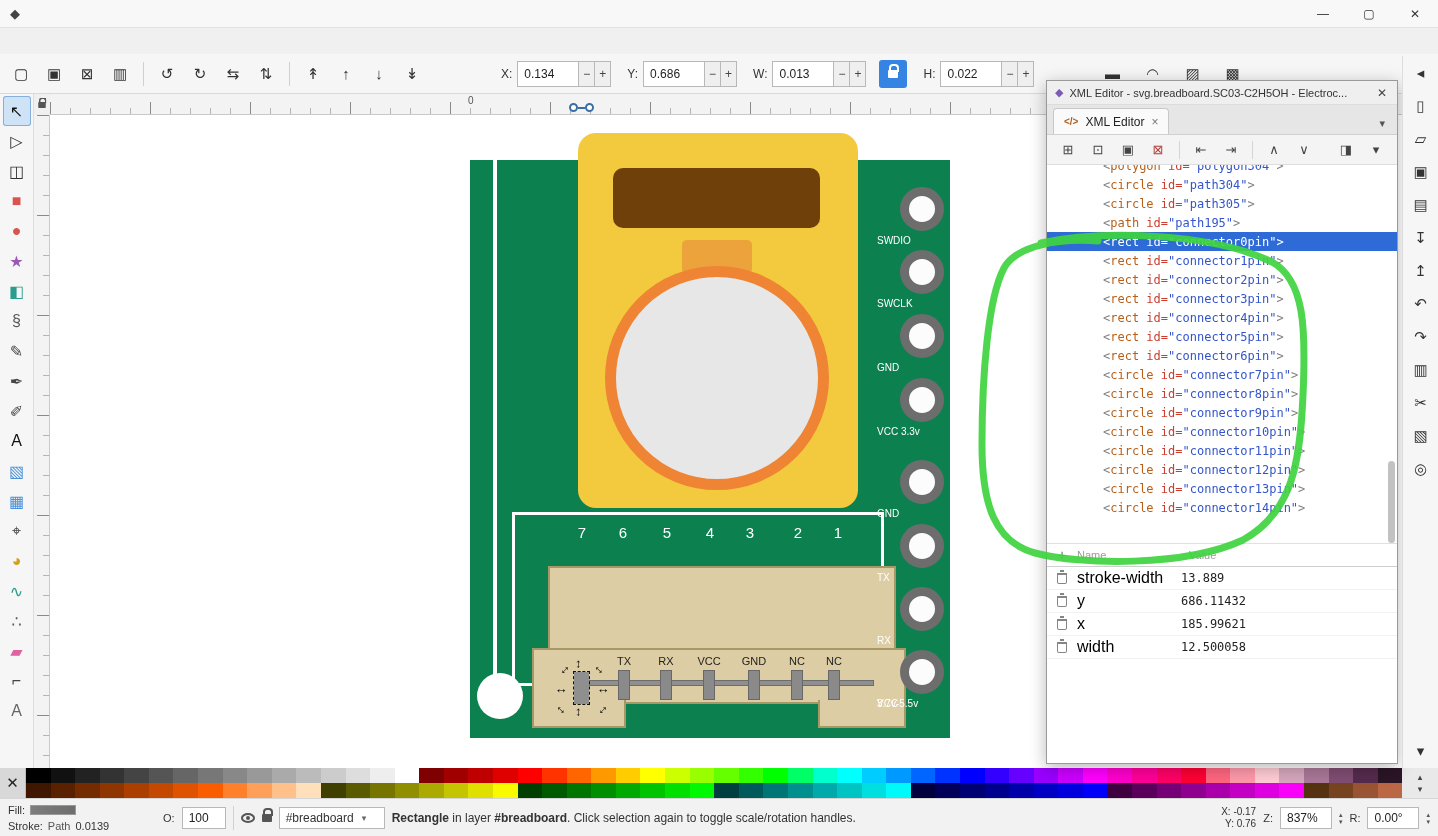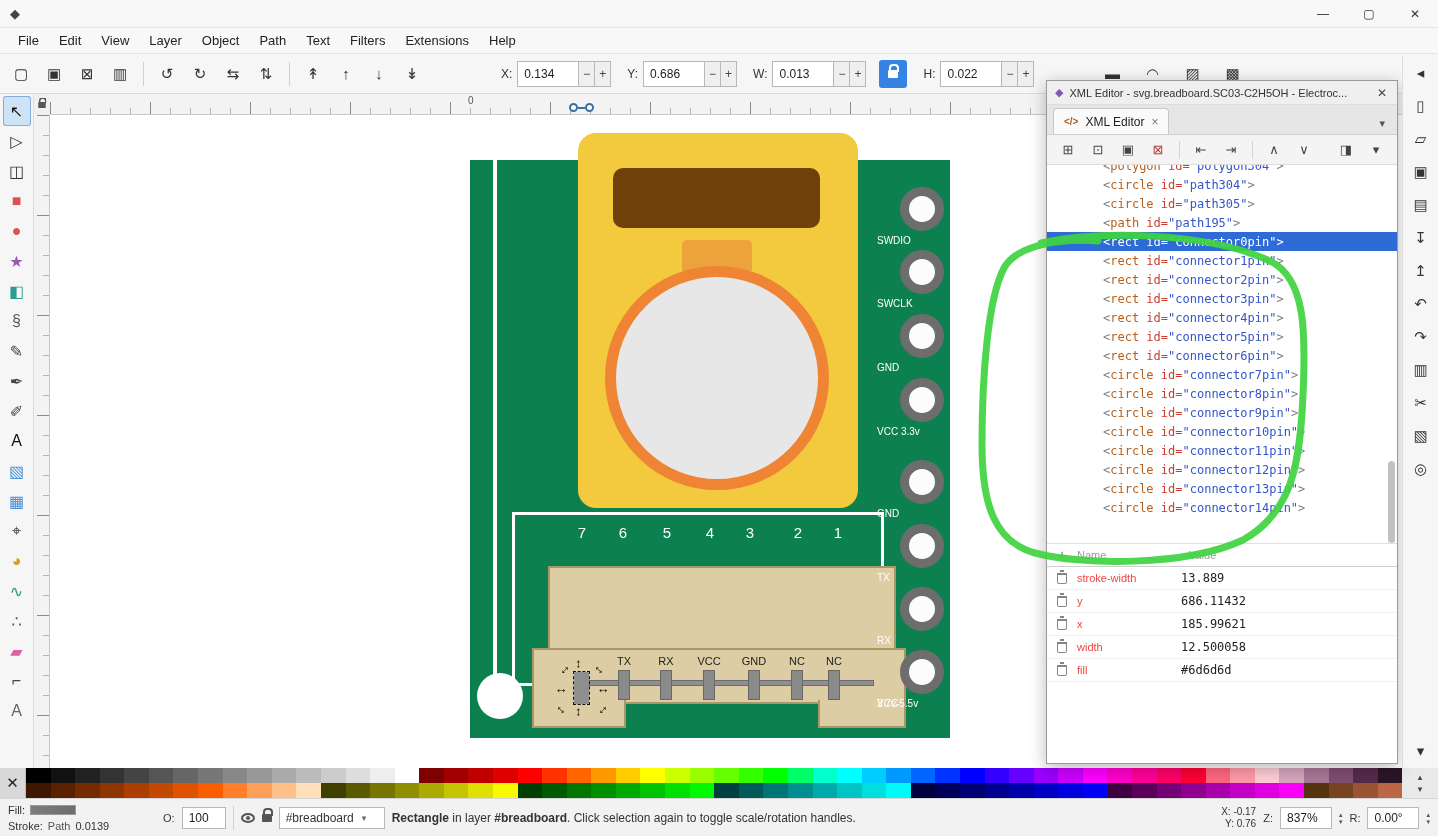--- a/index.html
+++ b/index.html
@@ -120,21 +120,21 @@
   .xb{color:#808080}.xt{color:#b8601a}.xa{color:#cc3d2e}.xv{color:#3355cc}
   .xrow.sel{background:#2e6bd6}
   .xrow.sel span{color:#fff}
   .pscroll{position:absolute;right:1px;top:84px;width:9px;height:378px}
   .pscroll .thumb{position:absolute;right:1px;top:296px;width:7px;height:82px;background:#c2c2c2;border-radius:4px}
   .attrhead{position:absolute;top:462px;left:0;right:0;height:24px;background:#fff;border-top:1px solid #e0e0e0;border-bottom:1px solid #cfcfcf;display:flex;align-items:center;font-size:11px;color:#9a9a9a}
   .plus{width:30px;text-align:center;font-size:14px;color:#666}
   .ahn{width:112px}.ahv{flex:1}
   .attrs{position:absolute;top:486px;left:0;right:0;bottom:0;background:#fff;overflow:hidden}
   .arow{height:23px;display:flex;align-items:center;border-bottom:1px solid #f2f2f2;padding-left:10px}
-  .aname{width:104px;font-size:11px;color:#ef4444}
+  .aname{width:104px;font-size:16px;color:#000000}
   .aval{flex:1;font-size:12px;color:#222;font-family:"DejaVu Sans Mono",monospace}
 
   
   .ico-lock{width:10px;height:8px;background:#555;border-radius:1px;position:relative;display:inline-block}
   .ico-lock::before{content:"";position:absolute;left:1px;top:-6px;width:6px;height:6px;border:2px solid #555;border-bottom:none;border-radius:4px 4px 0 0}
   .ico-lock.lock-w{background:#fff}
   .ico-lock.lock-w::before{border-color:#fff}
   .ico-lock.small{transform:scale(.75)}
   .ico-eye{width:14px;height:10px;border:2px solid #555;border-radius:50%;position:relative;display:inline-block}
   .ico-eye::after{content:"";position:absolute;left:3px;top:1px;width:4px;height:4px;border-radius:50%;background:#555}
@@ -150,32 +150,20 @@
 
   <div class="titlebar">
     <span class="app-ico">◆</span>
     <div class="wcs">
       <div class="wc">—</div>
       <div class="wc">▢</div>
       <div class="wc">✕</div>
     </div>
   </div>
 
-  <div class="menubar" id="menubar">
-      <div class="mitem">File</div>
-      <div class="mitem">Edit</div>
-      <div class="mitem">View</div>
-      <div class="mitem">Layer</div>
-      <div class="mitem">Object</div>
-      <div class="mitem">Path</div>
-      <div class="mitem">Text</div>
-      <div class="mitem">Filters</div>
-      <div class="mitem">Extensions</div>
-      <div class="mitem">Help</div>
-    </div>
 
   <div class="cmdbar">
     <div id="cmd-icons" style="display:flex;align-items:center;gap:3px">
         <div class="tbtn">▢</div>
         <div class="tbtn">▣</div>
         <div class="tbtn">⊠</div>
         <div class="tbtn">▥</div>
         <div class="vsep"></div>
         <div class="tbtn">↺</div>
         <div class="tbtn">↻</div>
@@ -606,25 +594,20 @@
         <div class="arow">
           <div class="ico-trash"></div>
           <div class="aname">x</div>
           <div class="aval">185.99621</div>
         </div>
         <div class="arow">
           <div class="ico-trash"></div>
           <div class="aname">width</div>
           <div class="aval">12.500058</div>
         </div>
-        <div class="arow">
-          <div class="ico-trash"></div>
-          <div class="aname">fill</div>
-          <div class="aval">#6d6d6d</div>
-        </div>
       </div>
   </div>
 
   <svg class="annot" viewBox="0 0 1438 836">
     <path d="M 1041 243 C 1100 230, 1210 232, 1272 262 C 1305 280, 1306 330, 1303 395 C 1300 462, 1293 512, 1243 540 C 1185 567, 1080 565, 1035 553 C 995 542, 982 505, 982 445 C 982 375, 988 298, 1004 268 C 1016 246, 1058 238, 1098 241" fill="none" stroke-width="7" stroke-linecap="round" opacity="0.92" stroke="#3fd43f"></path>
   </svg>
 
 </div>
 
 </body></html>

